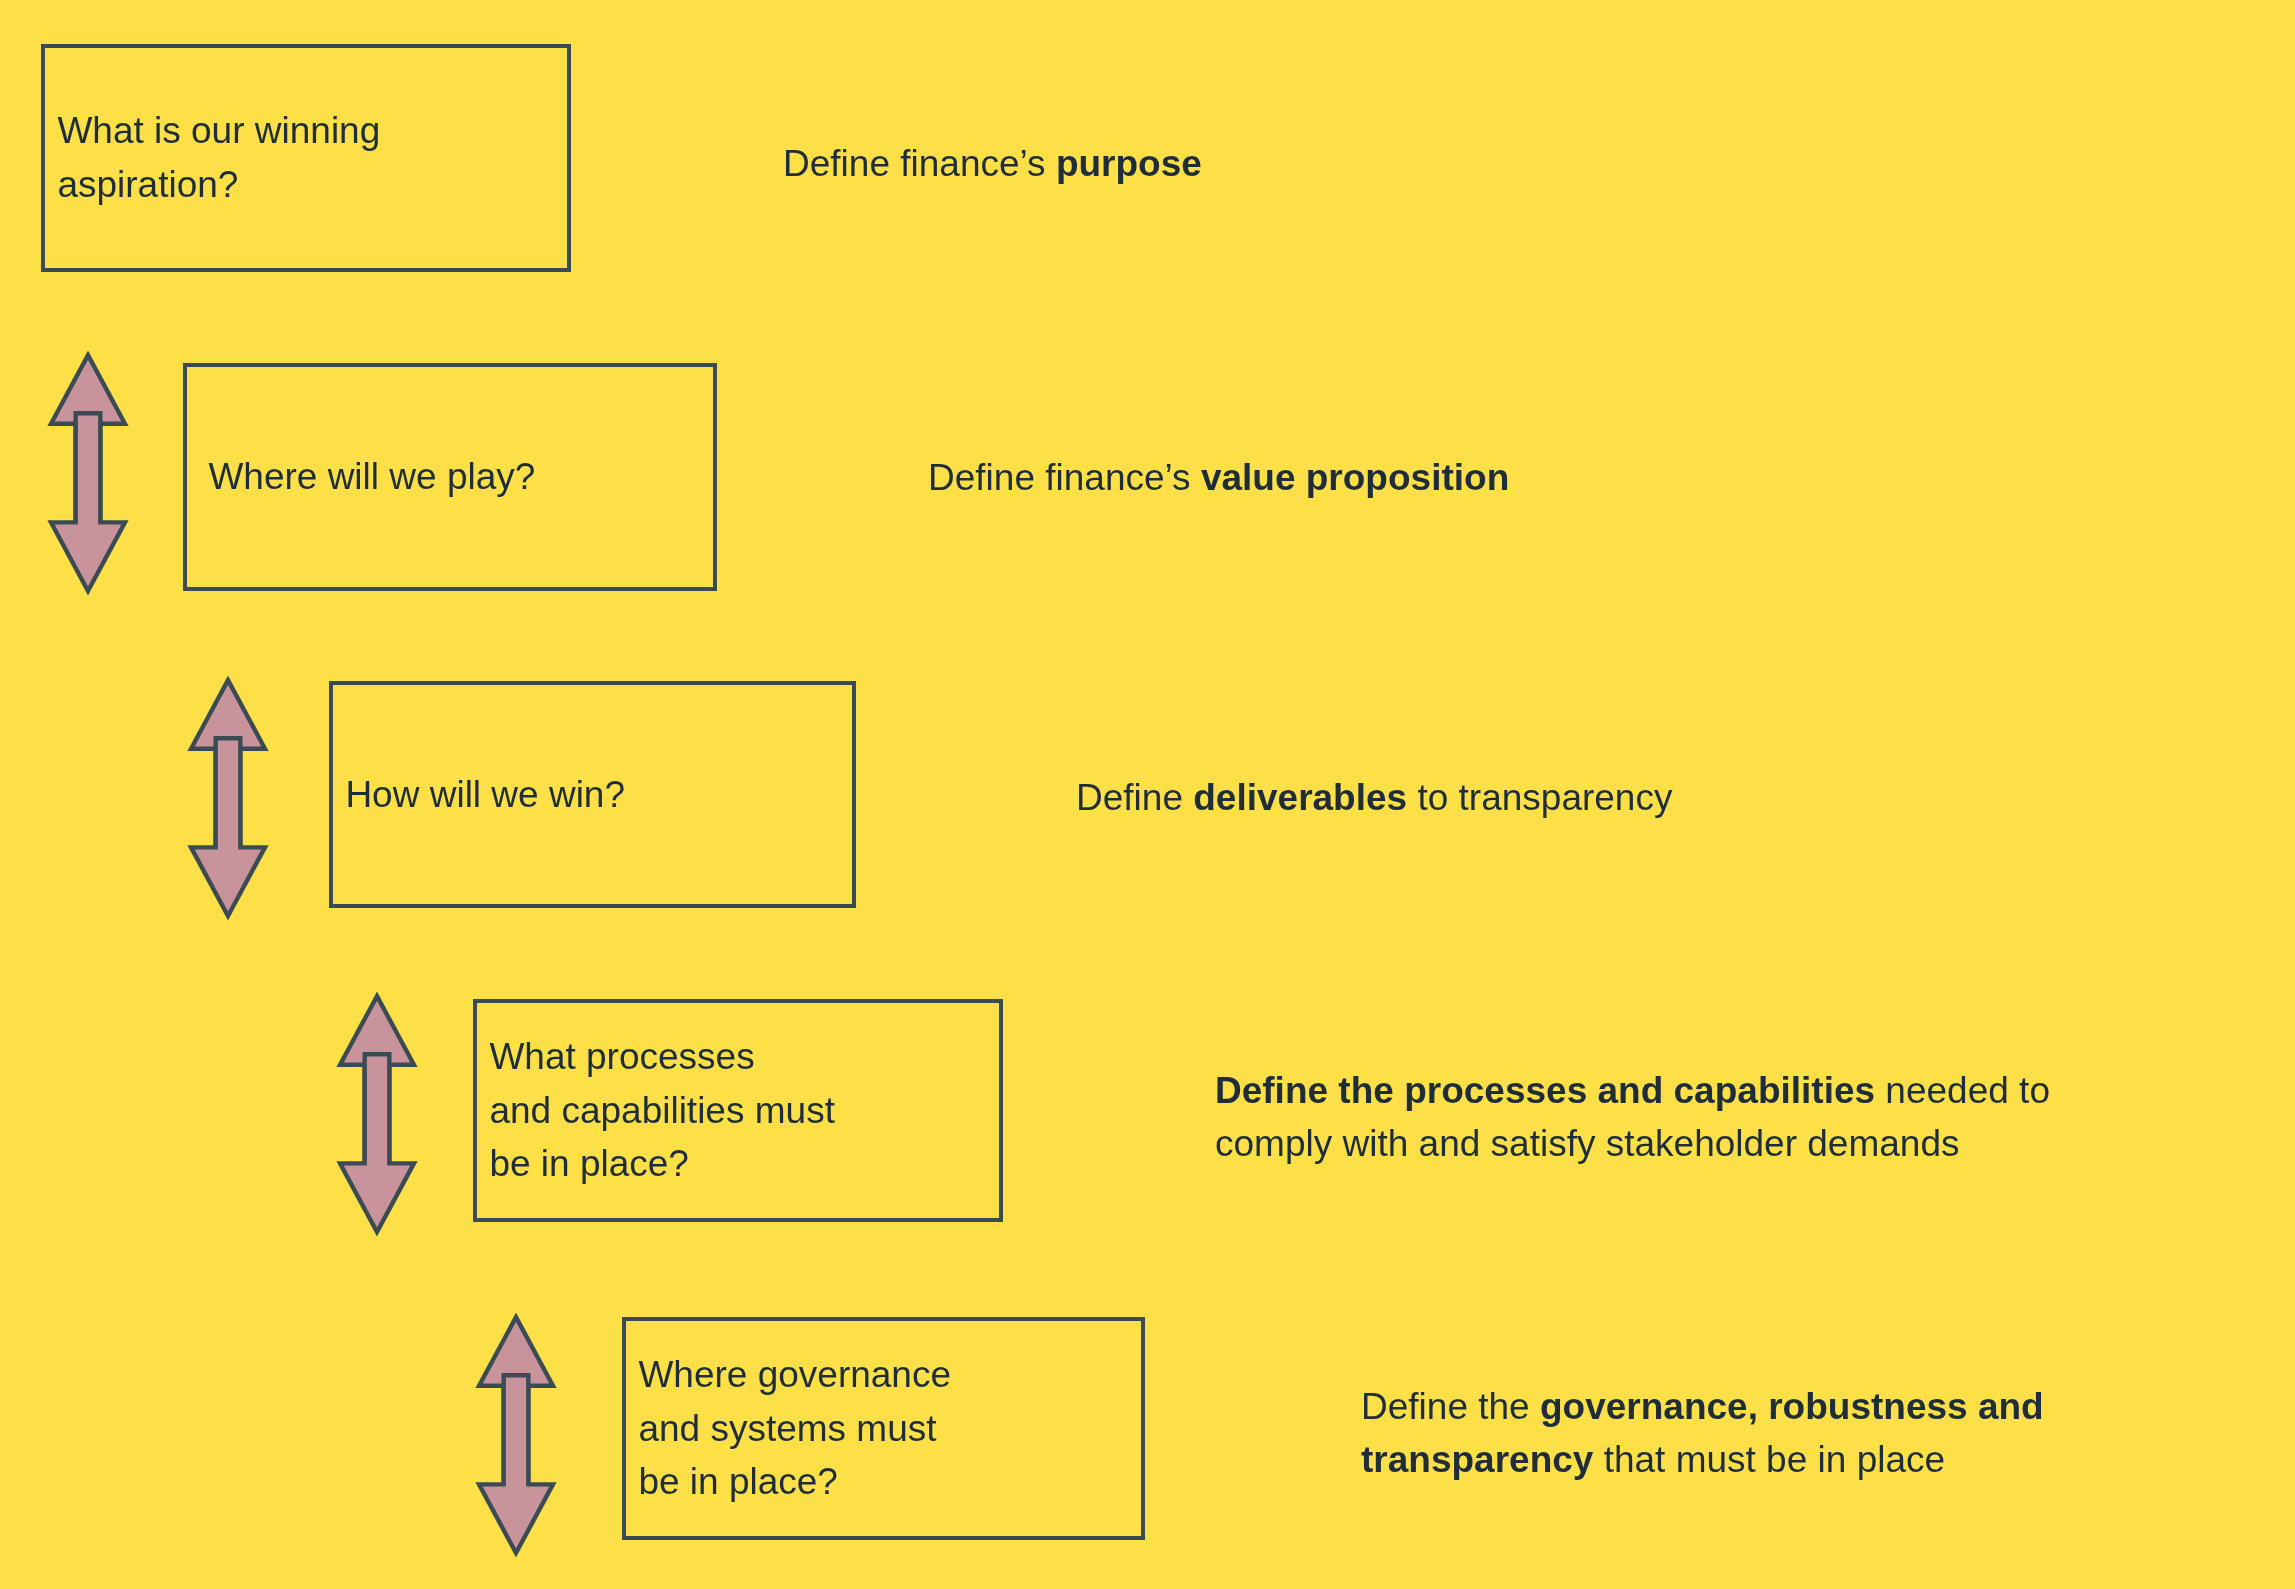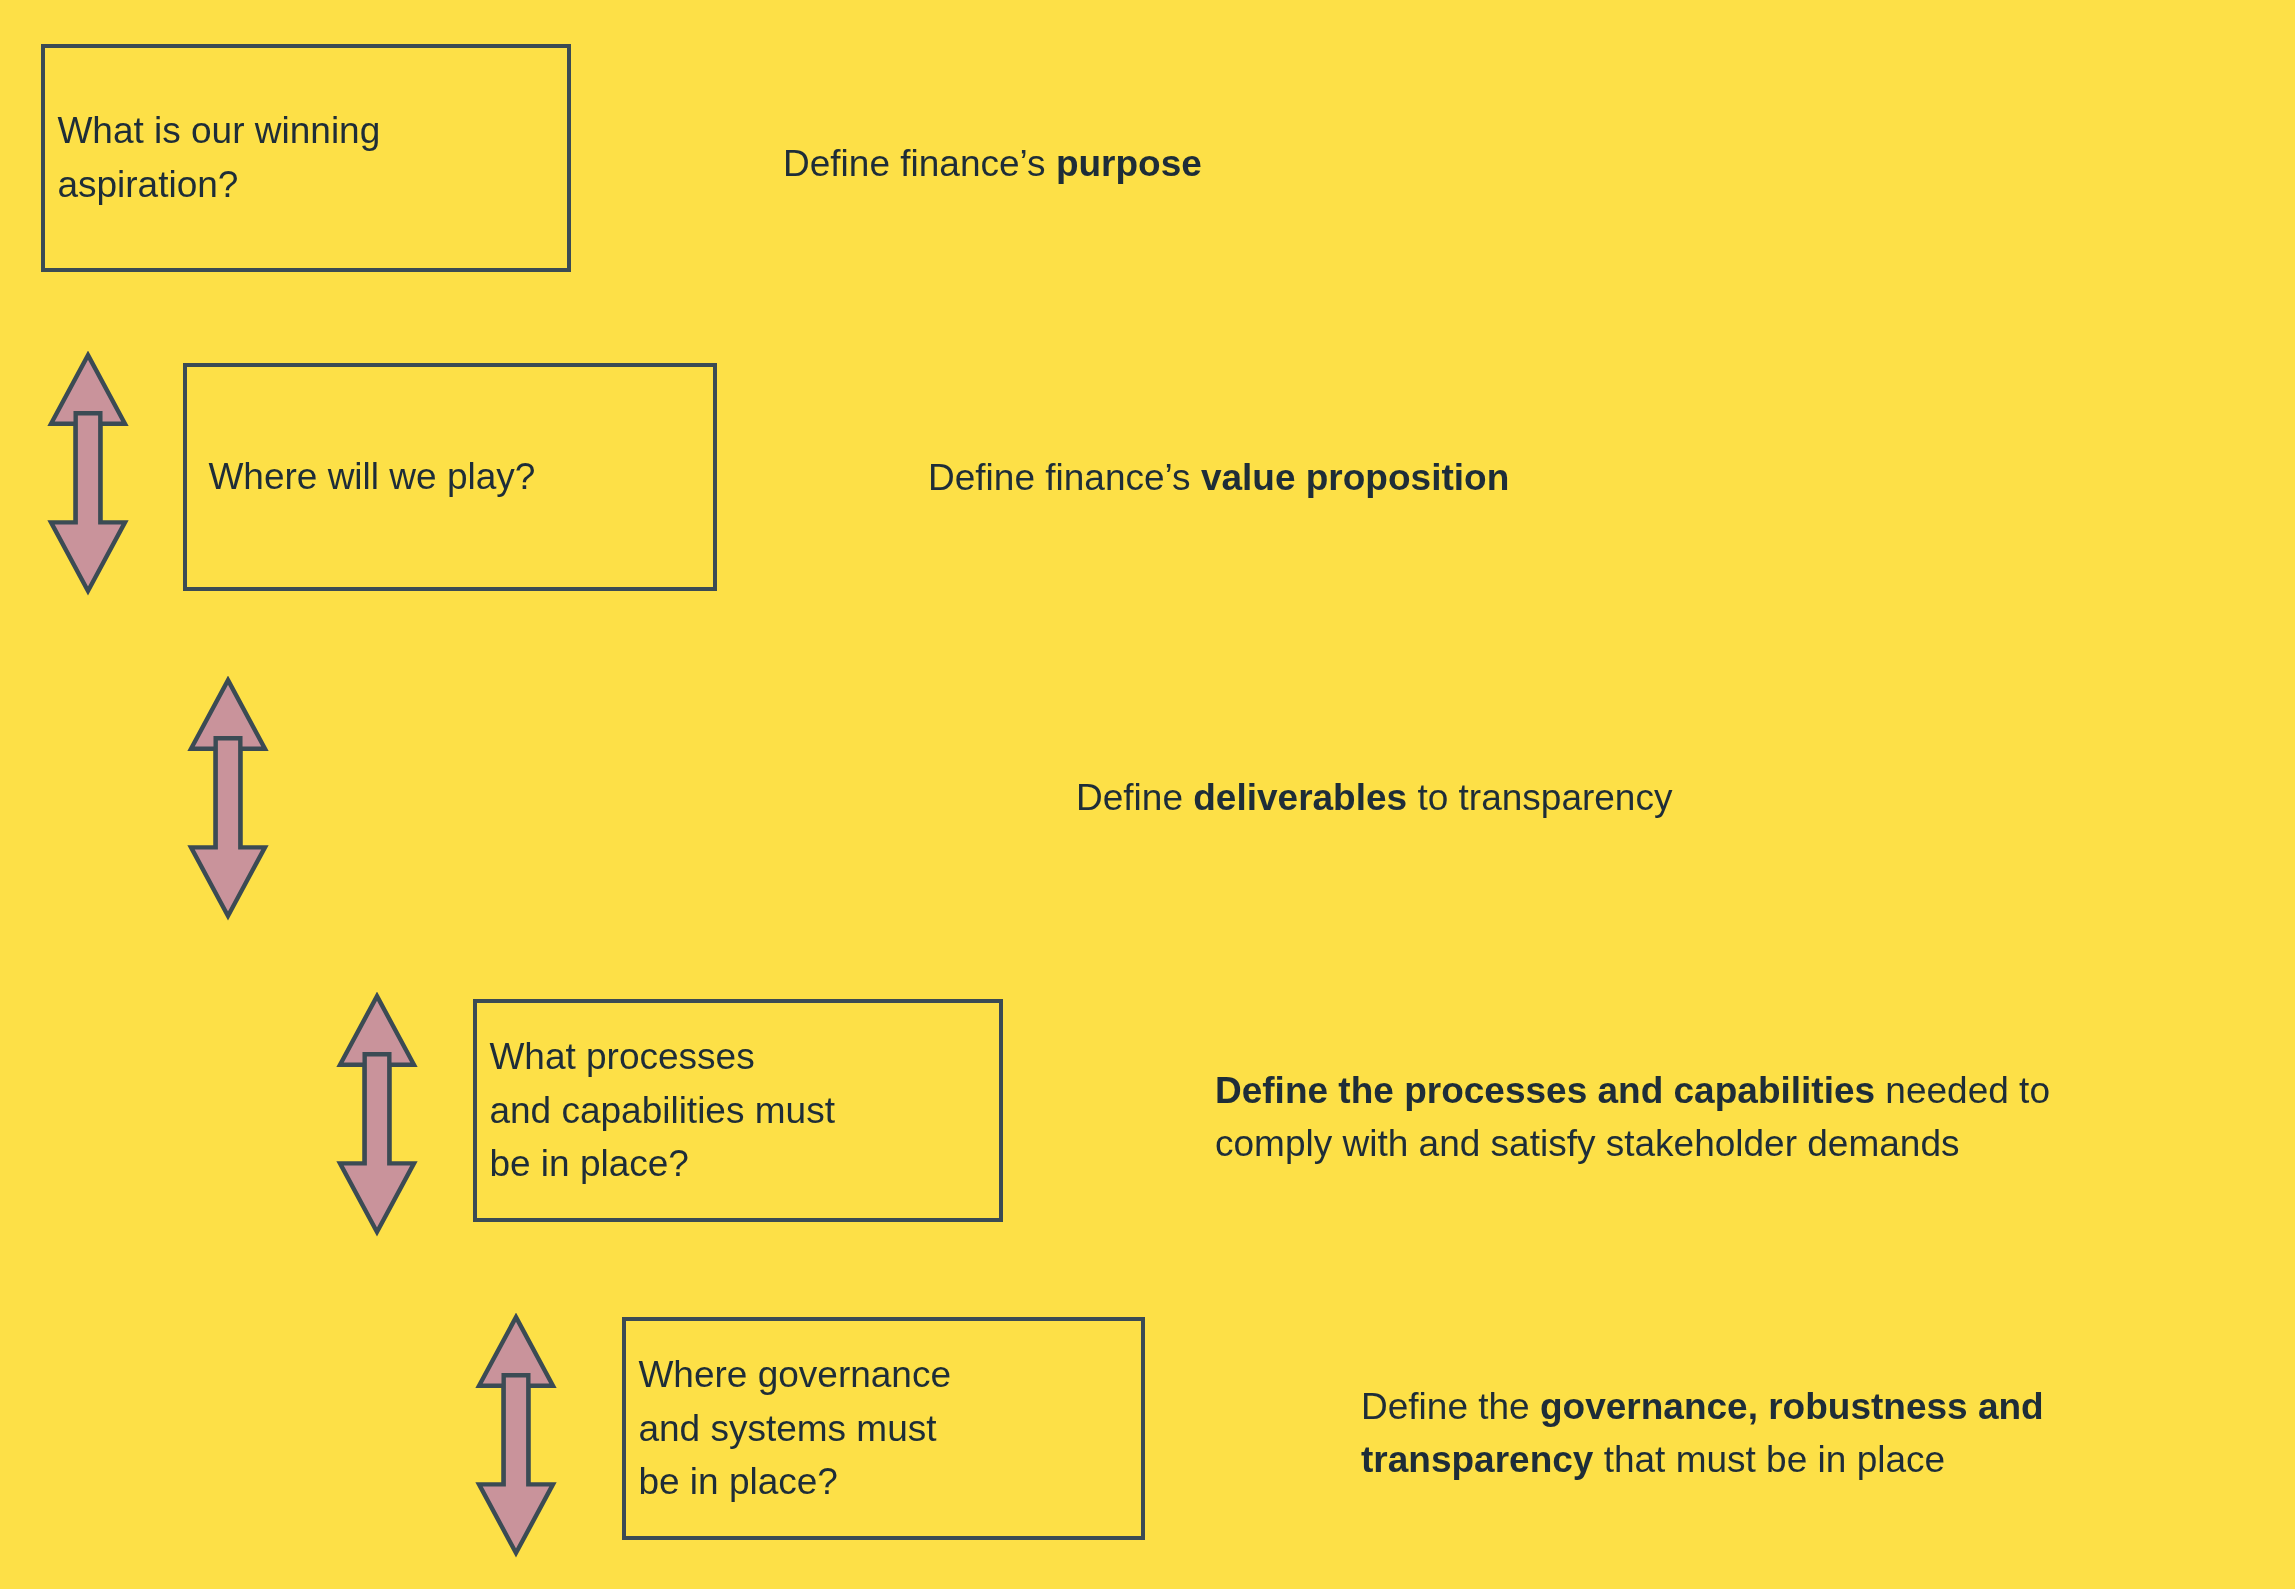--- a/index.html
+++ b/index.html
@@ -62,20 +62,23 @@
 
 <div class="canvas">
 
   <div class="qbox" id="box-1">
     <span class="qlabel">What is our winning
 aspiration?</span>
   </div>
   <div class="qbox" id="box-2">
     <span class="qlabel">Where will we play?</span>
   </div>
+  <div class="qbox" id="box-3">
+    <span class="qlabel">How will we win?</span>
+  </div>
   <div class="qbox" id="box-4">
     <span class="qlabel">What processes
 and capabilities must
 be in place?</span>
   </div>
   <div class="qbox" id="box-5">
     <span class="qlabel">Where governance
 and systems must
 be in place?</span>
   </div>

